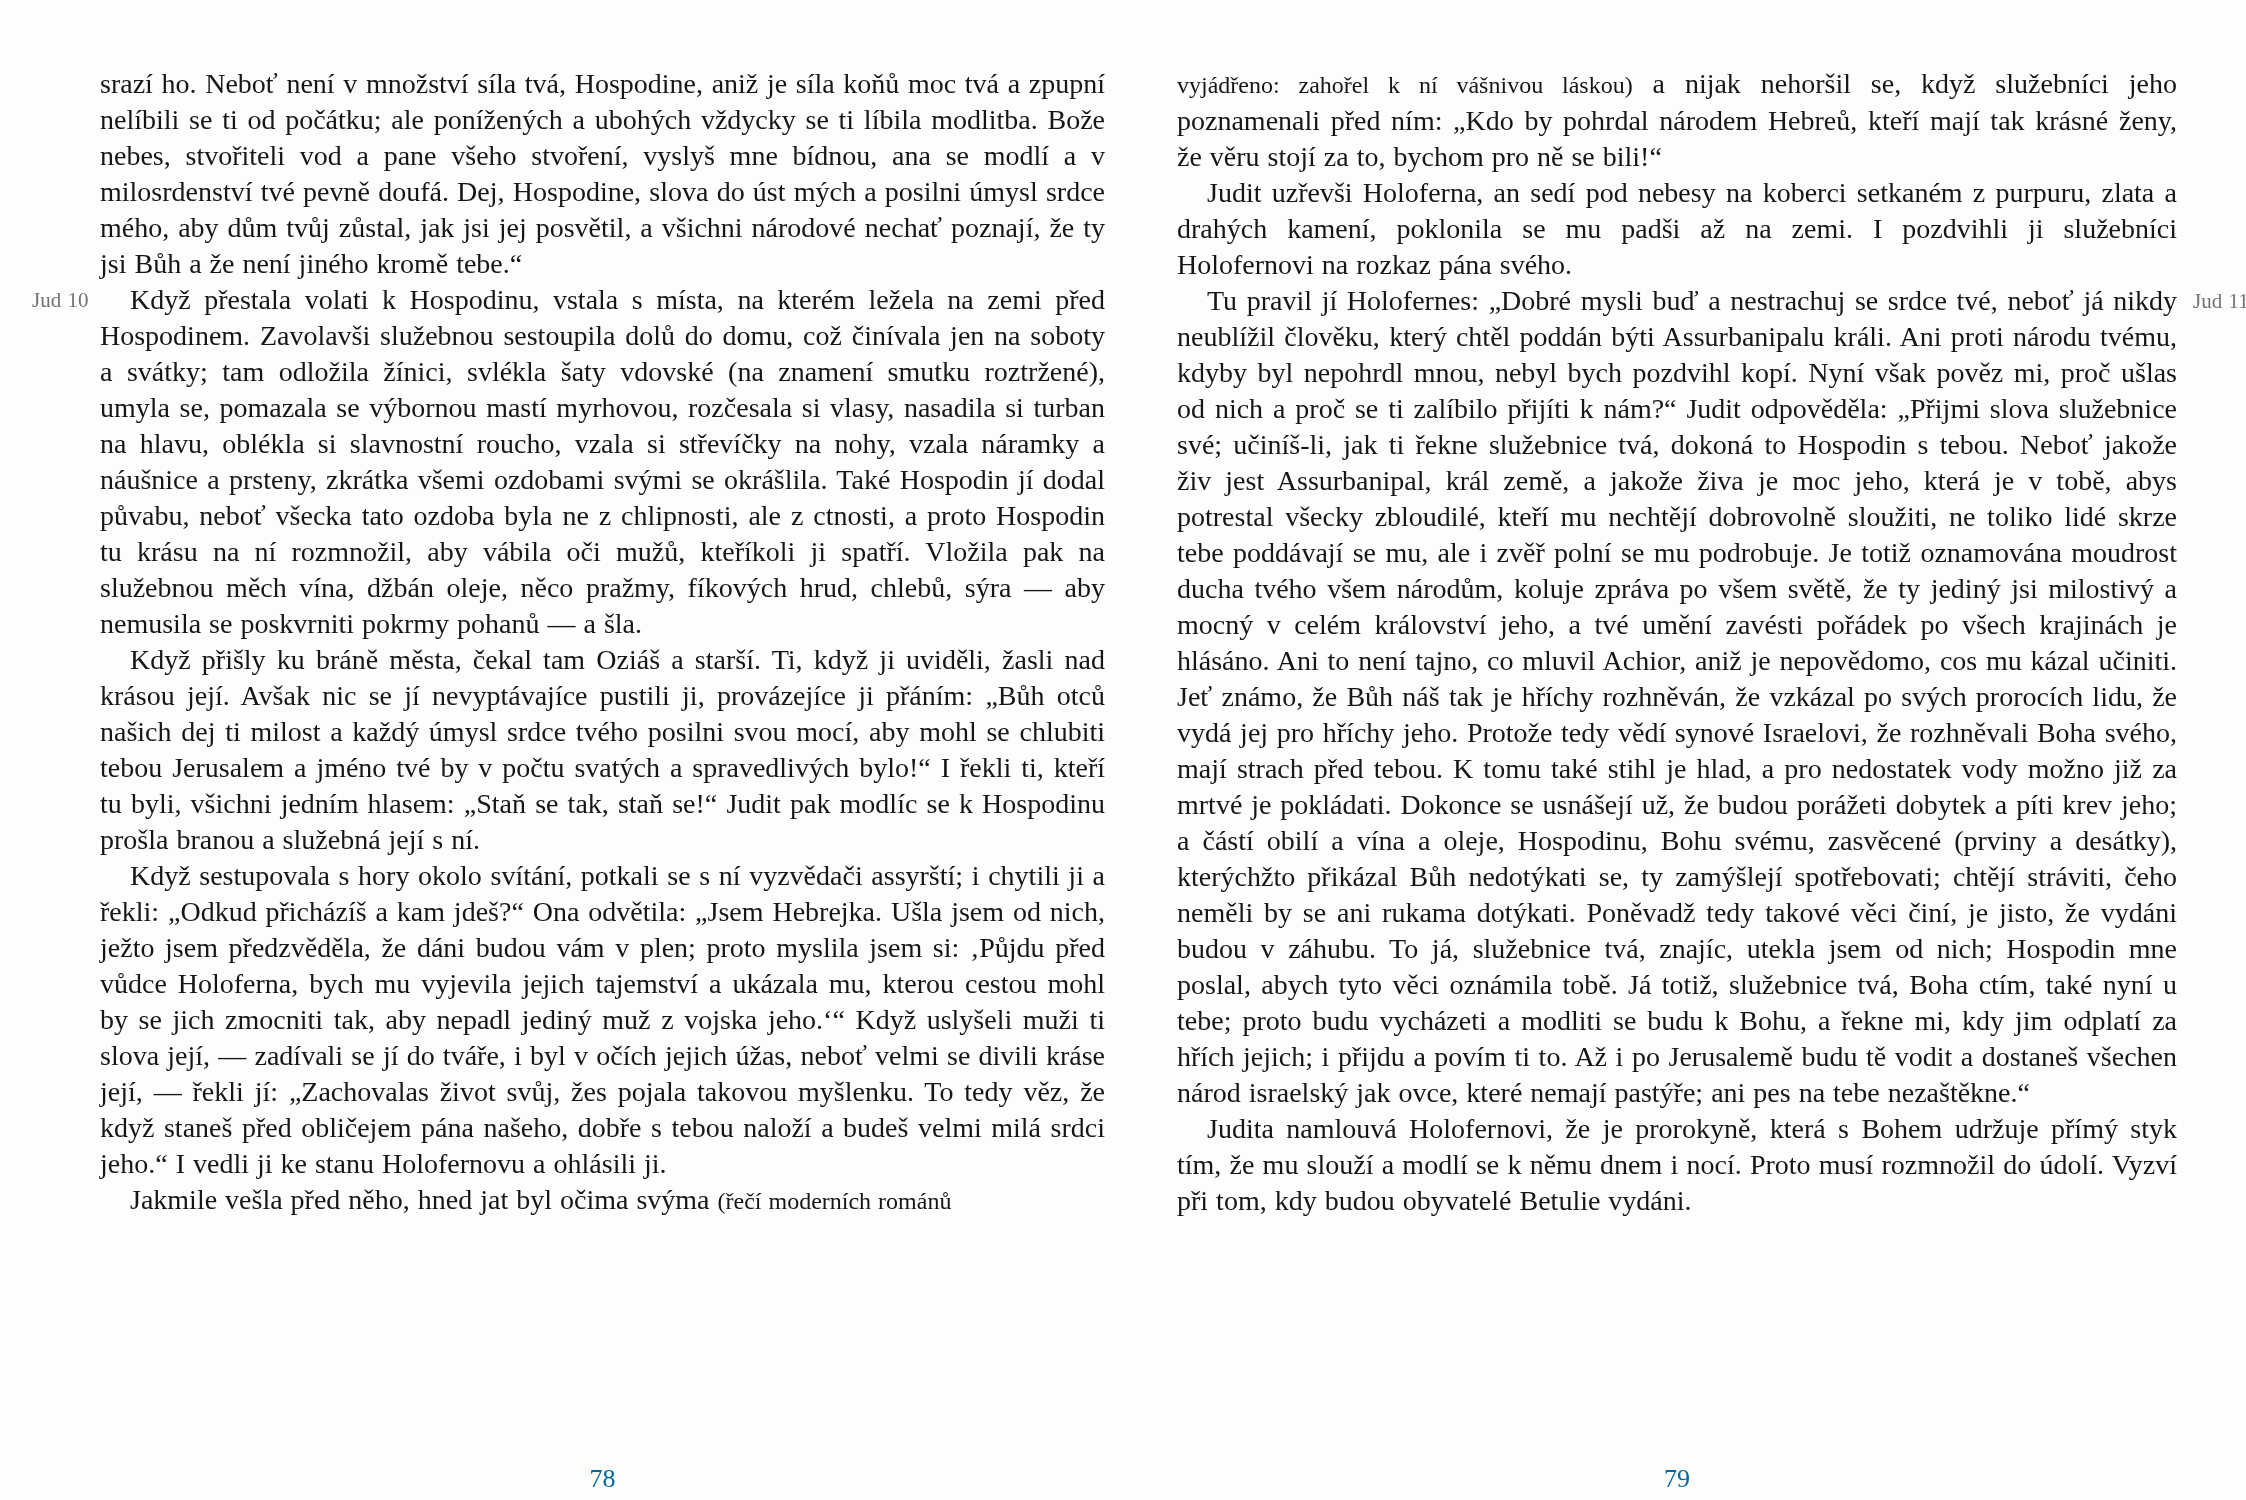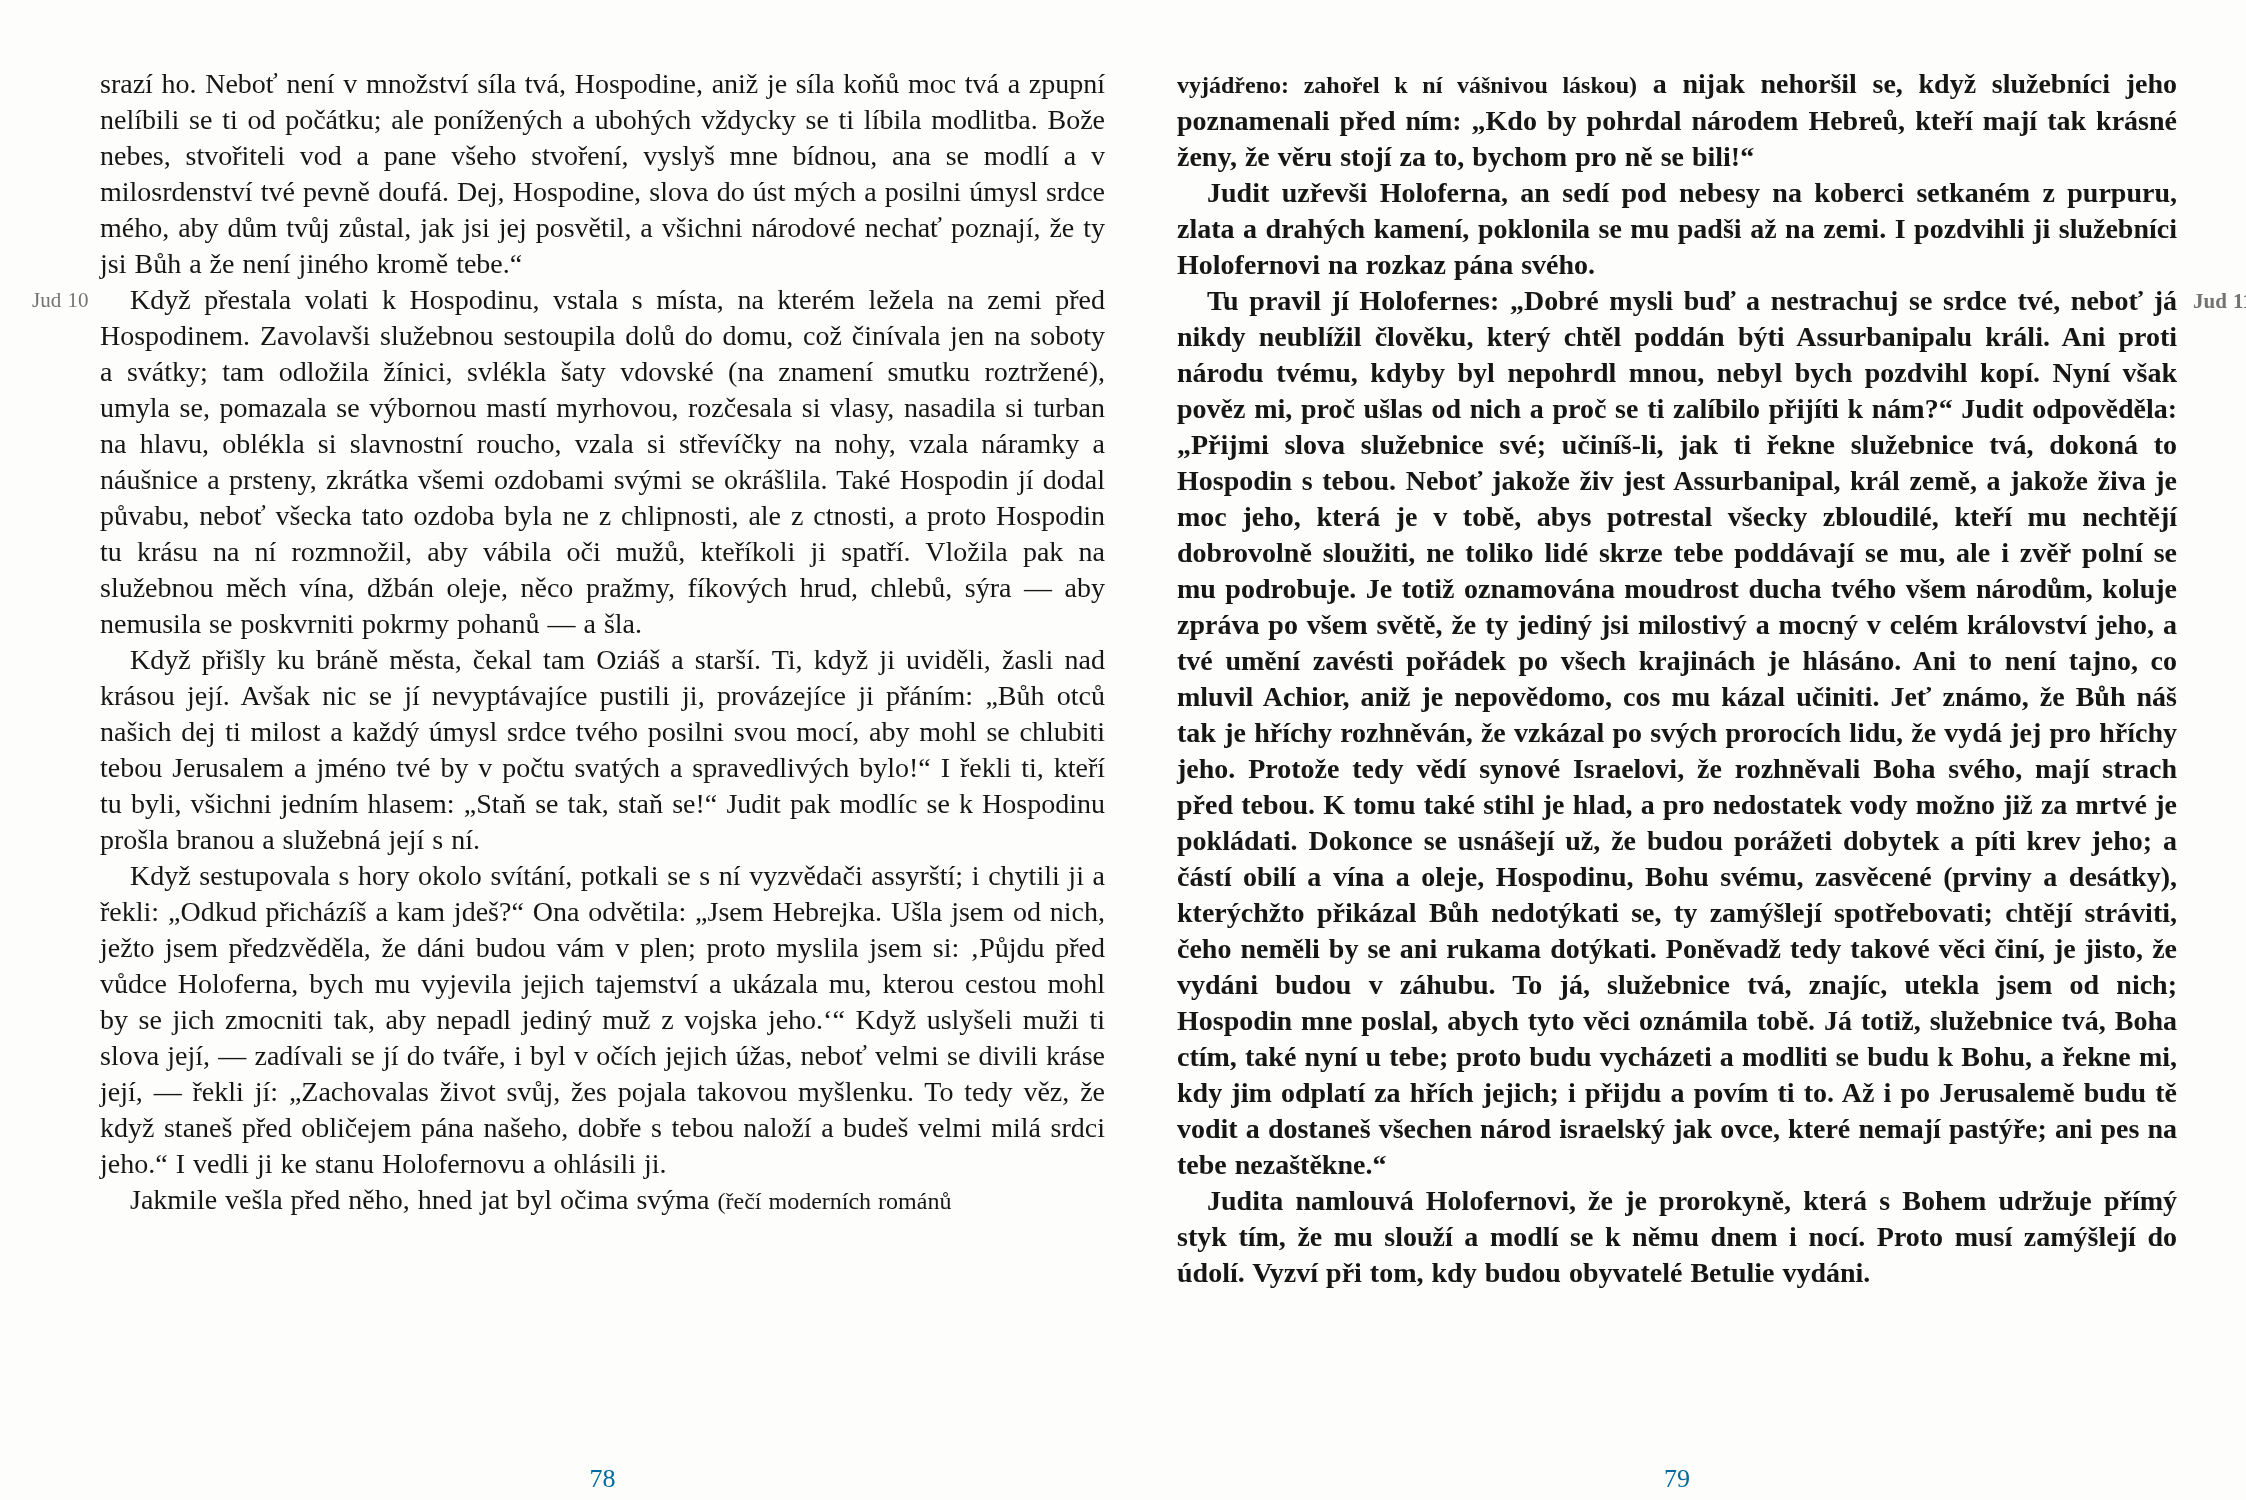--- a/index.html
+++ b/index.html
@@ -30,21 +30,20 @@
     position: absolute;
     top: 46px;
   }
   .page-left .textblock {
     left: 100px;
     width: 1005px;
   }
   .page-right .textblock {
     left: 54px;
     width: 1000px;
-    font-weight: bold;
   }
   p.para {
     position: relative;
     margin: 0;
     font-size: 28px;
     line-height: 36px;
     text-align: justify;
     word-spacing: 1px;
   }
   p.para.indent {
@@ -109,19 +108,19 @@
 
   <div class="page page-right">
     <div class="textblock">
 
       <p class="para"><span class="small">vyjádřeno: zahořel k ní vášnivou láskou)</span><span> a nijak nehoršil se, když služebníci jeho poznamenali před ním: „Kdo by pohrdal národem Hebreů, kteří mají tak krásné ženy, že věru stojí za to, bychom pro ně se bili!“</span></p>
 
       <p class="para indent"><span>Judit uzřevši Holoferna, an sedí pod nebesy na koberci setkaném z purpuru, zlata a drahých kamení, poklonila se mu padši až na zemi. I pozdvihli ji služebníci Holofernovi na rozkaz pána svého.</span></p>
 
       <p class="para indent"><span class="margin-note mnote-right">Jud 11</span><span>Tu pravil jí Holofernes: „Dobré mysli buď a nestrachuj se srdce tvé, neboť já nikdy neublížil člověku, který chtěl poddán býti Assurbanipalu králi. Ani proti národu tvému, kdyby byl nepohrdl mnou, nebyl bych pozdvihl kopí. Nyní však pověz mi, proč ušlas od nich a proč se ti zalíbilo přijíti k nám?“ Judit odpověděla: „Přijmi slova služebnice své; učiníš-li, jak ti řekne služebnice tvá, dokoná to Hospodin s tebou. Neboť jakože živ jest Assurbanipal, král země, a jakože živa je moc jeho, která je v tobě, abys potrestal všecky zbloudilé, kteří mu nechtějí dobrovolně sloužiti, ne toliko lidé skrze tebe poddávají se mu, ale i zvěř polní se mu podrobuje. Je totiž oznamována moudrost ducha tvého všem národům, koluje zpráva po všem světě, že ty jediný jsi milostivý a mocný v celém království jeho, a tvé umění zavésti pořádek po všech krajinách je hlásáno. Ani to není tajno, co mluvil Achior, aniž je nepovědomo, cos mu kázal učiniti. Jeť známo, že Bůh náš tak je hříchy rozhněván, že vzkázal po svých prorocích lidu, že vydá jej pro hříchy jeho. Protože tedy vědí synové Israelovi, že rozhněvali Boha svého, mají strach před tebou. K tomu také stihl je hlad, a pro nedostatek vody možno již za mrtvé je pokládati. Dokonce se usnášejí už, že budou porážeti dobytek a píti krev jeho; a částí obilí a vína a oleje, Hospodinu, Bohu svému, zasvěcené (prviny a desátky), kterýchžto přikázal Bůh nedotýkati se, ty zamýšlejí spotřebovati; chtějí stráviti, čeho neměli by se ani rukama dotýkati. Poněvadž tedy takové věci činí, je jisto, že vydáni budou v záhubu. To já, služebnice tvá, znajíc, utekla jsem od nich; Hospodin mne poslal, abych tyto věci oznámila tobě. Já totiž, služebnice tvá, Boha ctím, také nyní u tebe; proto budu vycházeti a modliti se budu k Bohu, a řekne mi, kdy jim odplatí za hřích jejich; i přijdu a povím ti to. Až i po Jerusalemě budu tě vodit a dostaneš všechen národ israelský jak ovce, které nemají pastýře; ani pes na tebe nezaštěkne.“</span></p>
 
-      <p class="para indent"><span>Judita namlouvá Holofernovi, že je prorokyně, která s Bohem udržuje přímý styk tím, že mu slouží a modlí se k němu dnem i nocí. Proto musí zamýšlejí do údolí. Vyzví při tom, kdy budou obyvatelé Betulie vydáni.</span></p>
+      <p class="para indent"><span>Judita namlouvá Holofernovi, že je prorokyně, která s Bohem udržuje přímý styk tím, že mu slouží a modlí se k němu dnem i nocí. Proto musí rozmnožil do údolí. Vyzví při tom, kdy budou obyvatelé Betulie vydáni.</span></p>
 
     </div>
     <div class="pagenum">79</div>
   </div>
 
 </div>
 
 </body></html>

